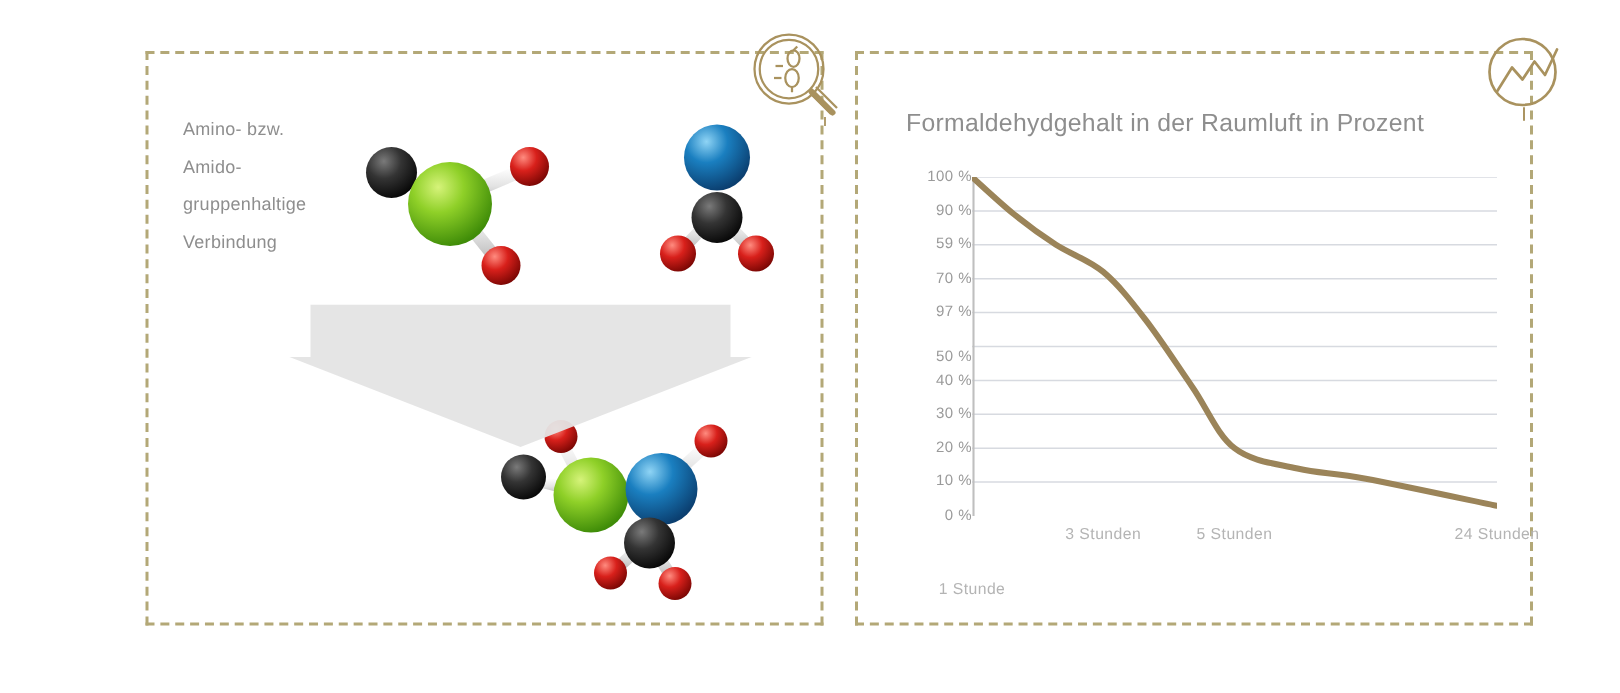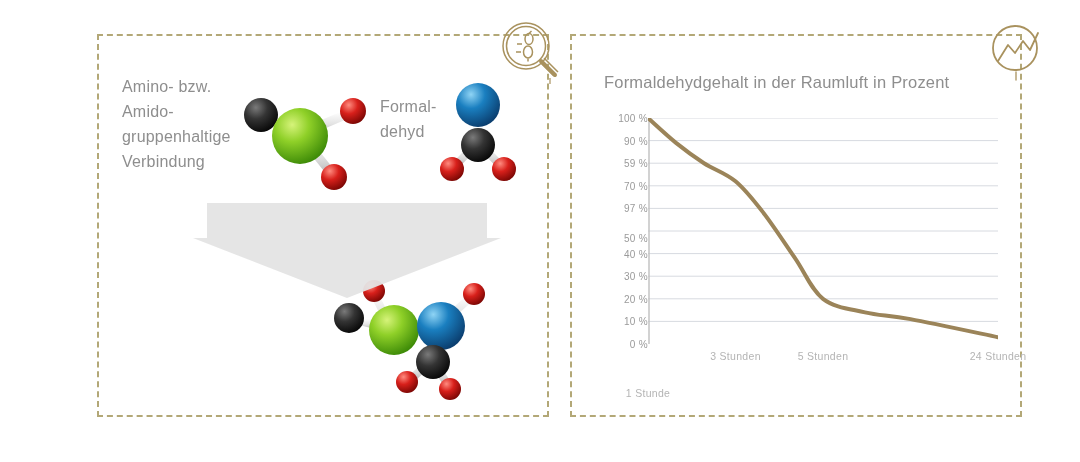--- a/index.html
+++ b/index.html
@@ -22,21 +22,21 @@
 
   
   .badge{position:absolute;width:64px;height:64px;}
   #badge-left{left:500px;top:20px;}
   #badge-right{left:988px;top:20px;}
 
   
   .reaction-label{
     position:absolute;
     color:#8e8e8e;
-    font-size:16px;
+    font-size:12px;
     line-height:25px;
     letter-spacing:.2px;
     white-space:pre-line;
   }
   #label-amino{left:122px;top:74px;width:160px;}
   #label-formaldehyd{left:380px;top:94px;width:90px;}
   #label-halbaminal{left:222px;top:338px;width:160px;text-align:left;}
 
   .molecule{position:absolute;}
   #mol-amino{left:228px;top:84px;}
@@ -70,22 +70,20 @@
 
 <div class="stage">
 
   <div class="panel" id="panel-left"></div>
 
   <div class="reaction-label" id="label-amino">Amino- bzw.
 Amido-
 gruppenhaltige
 Verbindung</div>
 
-  <div class="reaction-label" id="label-formaldehyd">Formal-
-dehyd</div>
 
 
   <svg class="molecule" id="mol-amino" width="150" height="115" viewBox="0 0 150 115">
     <defs>
       <radialGradient id="gGreen" cx="36%" cy="30%" r="72%">
         <stop offset="0%" stop-color="#d6f37a"></stop>
         <stop offset="42%" stop-color="#8fd028"></stop>
         <stop offset="100%" stop-color="#3f8c08"></stop>
       </radialGradient>
       <radialGradient id="gBlack" cx="35%" cy="28%" r="75%">

